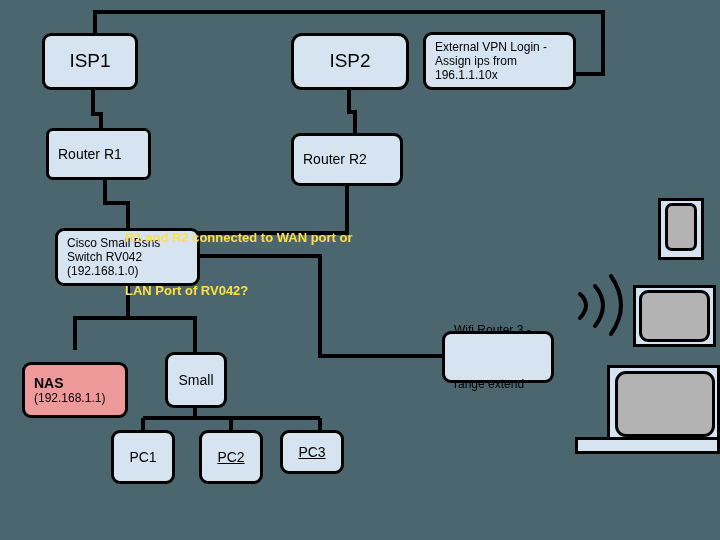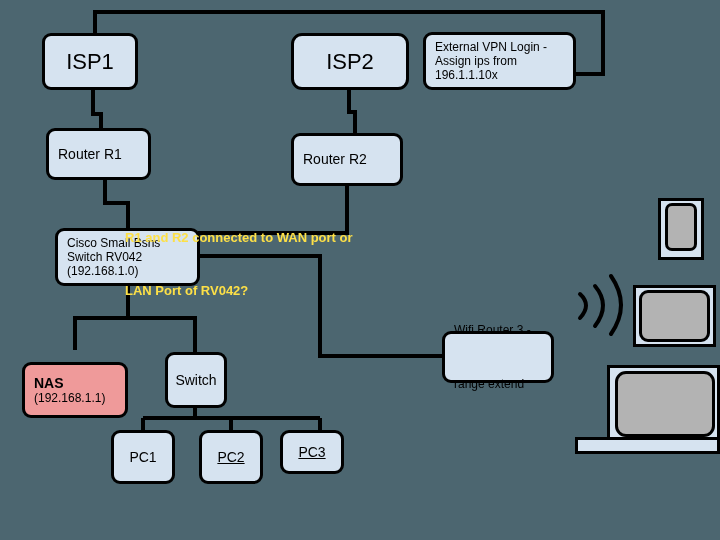--- a/index.html
+++ b/index.html
@@ -37,21 +37,21 @@
     justify-content: center;
     z-index: 5;
   }
   .node.center { align-items: center; }
   .node.left { align-items: flex-start; padding-left: 9px; }
   .node .line { line-height: 1.18; white-space: pre; }
   .nas-node {
     background: #ef9a9a;
     margin-top: 12px;
   }
-  .label-big { font-size: 22px; }
+  .label-big { font-size: 19px; }
   .label-med { font-size: 14px; }
   .label-sm  { font-size: 12px; }
   .bold { font-weight: bold; }
   .annotation {
     position: absolute;
     font-size: 13px;
     font-weight: bold;
     color: #fde047;
     line-height: 1.35;
     z-index: 7;
@@ -112,21 +112,21 @@
   <div class="node center" style="left:291px; top:33px; width:118px; height:57px;border-radius:11px;">
     <span class="line label-big">ISP2</span>
   </div>
 
   <div class="node left" style="left:423px; top:32px; width:153px; height:58px;">
     <span class="line label-sm">External VPN Login -</span>
     <span class="line label-sm">Assign ips from</span>
     <span class="line label-sm">196.1.1.10x</span>
   </div>
 
-  <div class="node left" style="left:46px; top:128px; width:105px; height:52px;">
+  <div class="node left" style="left:46px; top:128px; width:105px; height:52px;border-radius:7px;">
     <span class="line label-med">Router R1</span>
   </div>
 
   <div class="node left" style="left:291px; top:133px; width:112px; height:53px;">
     <span class="line label-med">Router R2</span>
   </div>
 
   <div class="annotation" style="left:125px; top:194px; width:245px;">
     <div>R1 and R2 connected to WAN port or</div>
     <div>LAN Port of RV042?</div>
@@ -137,21 +137,21 @@
     <span class="line label-sm">Switch RV042</span>
     <span class="line label-sm">(192.168.1.0)</span>
   </div>
 
   <div class="node nas-node left" style="left:22px; top:350px; width:106px; height:56px;">
     <span class="line label-med bold">NAS</span>
     <span class="line label-sm">(192.168.1.1)</span>
   </div>
 
   <div class="node center" style="left:165px; top:352px; width:62px; height:56px;">
-    <span class="line label-med">Switch</span>
+    <span class="line label-med">Small</span>
   </div>
 
   <div class="node center" style="left:111px; top:430px; width:64px; height:54px;">
     <span class="line label-med">PC1</span>
   </div>
 
   <div class="node center" style="left:199px; top:430px; width:64px; height:54px;text-decoration:underline;">
     <span class="line label-med">PC2</span>
   </div>
 

